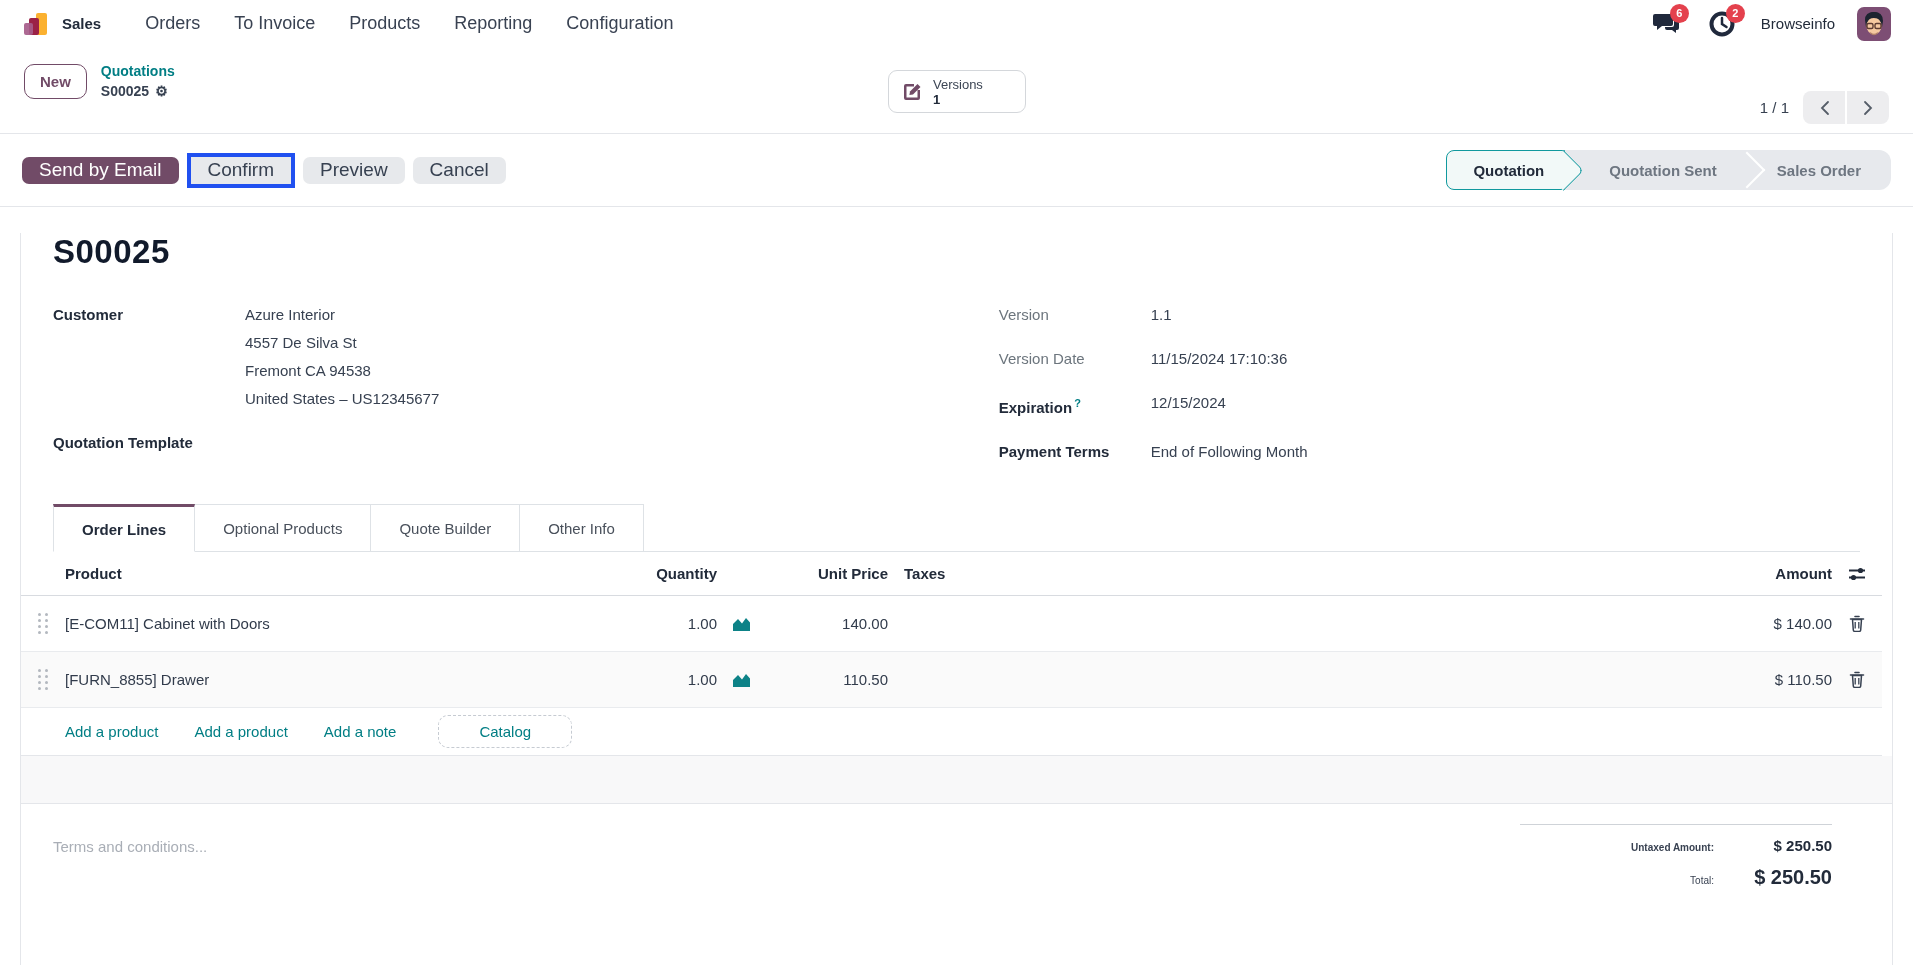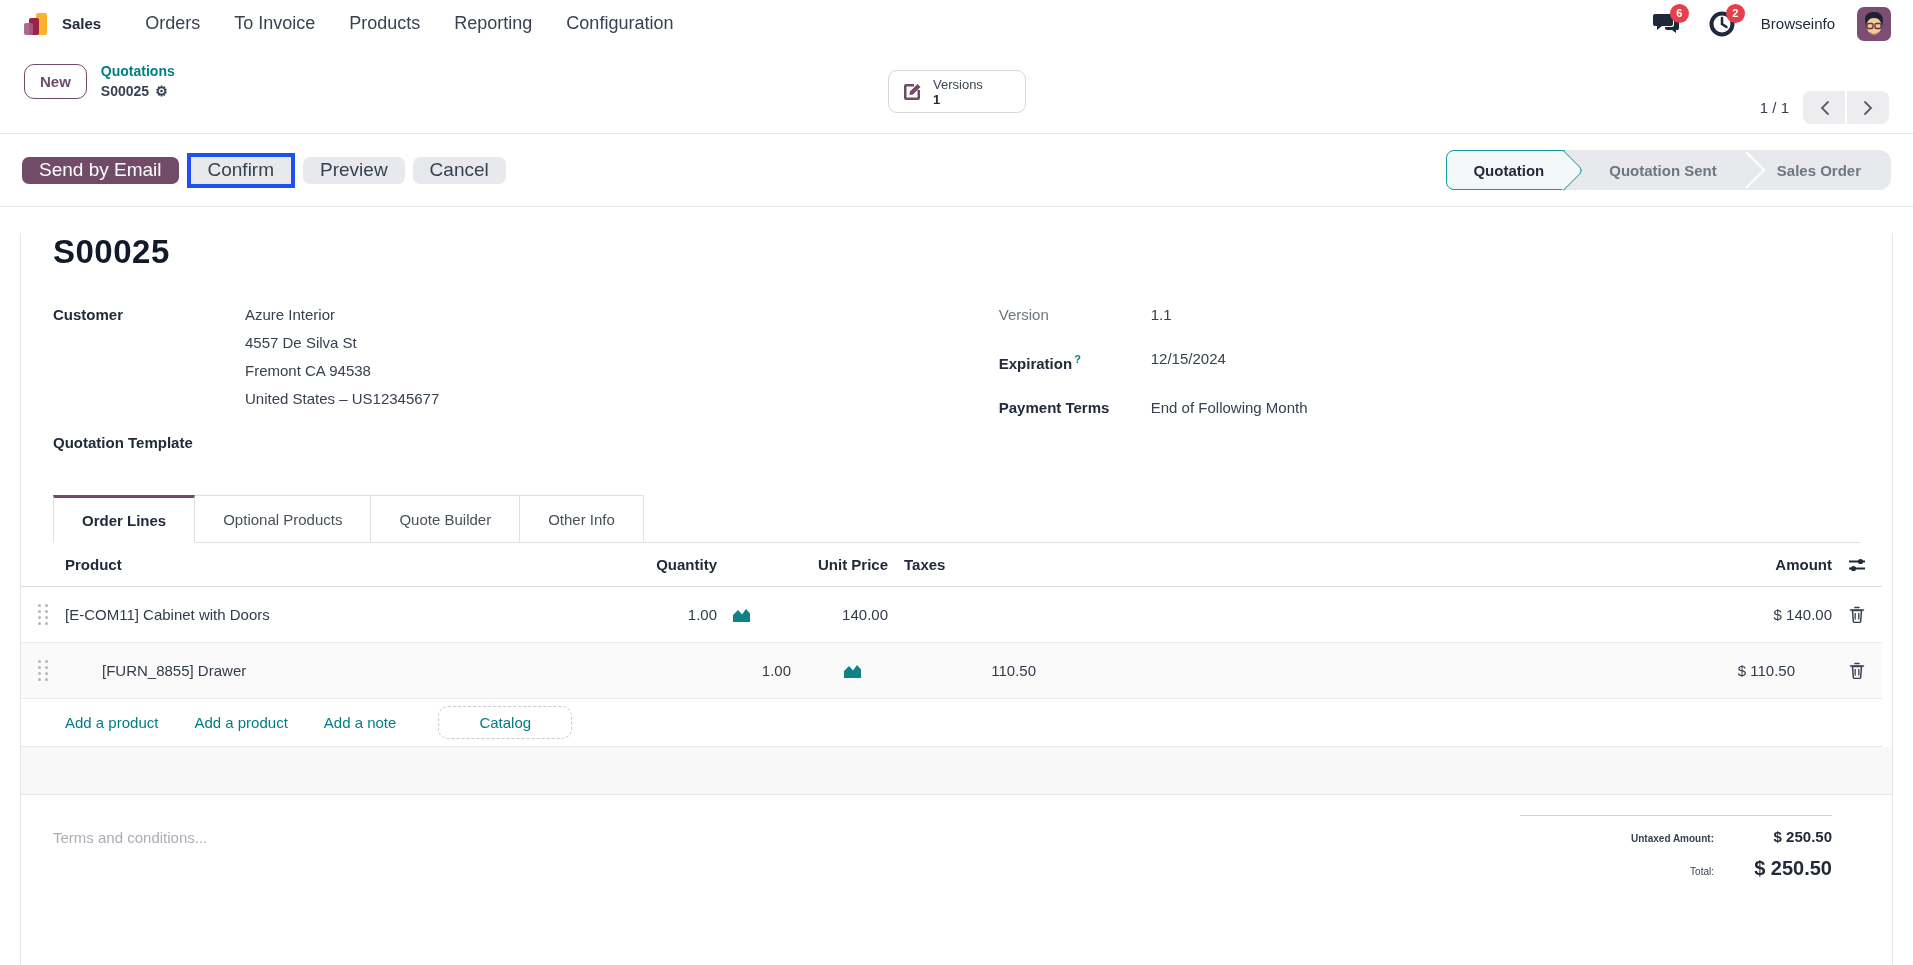--- a/index.html
+++ b/index.html
@@ -84,21 +84,21 @@
     border-top:1px solid #dee2e6; border-right:1px solid #dee2e6; background:#fff; }
   .tab.first { border-left:1px solid #dee2e6; }
   .tab.active { border-top:3px solid #714b67; font-weight:700; color:#222b3a; margin-bottom:-1px; border-bottom:1px solid #fff; }
 
   
   .olist { padding-right:10px; }
   .orow { display:grid; grid-template-columns:44px 520px 132px 46px 132px 130px 1fr 160px 50px; align-items:center; }
   .ohead { height:44px; border-bottom:1px solid #d8dbe0; }
   .ohead .hcell { font-size:15px; font-weight:700; color:#222b3a; }
   .oline { height:56px; border-bottom:1px solid #e9ebee; }
-  .oline.alt { background:#fafafa;gap:37px; }
+  .oline.alt { background:#fafafa; }
   .c-right { text-align:right; }
   .c-price { padding-right:7px; }
   .c-taxes { padding-left:9px; }
   .cell { font-size:15px; color:#313b4b; }
   .drag-handle { display:flex; justify-content:center; cursor:grab; }
   .dots { display:grid; grid-template-columns:repeat(2, 4px); grid-gap:3px; }
   .dots i { width:3px; height:3px; border-radius:50%; background:#b3b8bf; }
   .qty-icon { margin-left:14px; cursor:pointer; display:inline-flex; }
   .del-cell, .opt-cell { display:flex; justify-content:center; cursor:pointer; }
   .oactions { display:flex; align-items:center; height:48px; border-bottom:1px solid #e4e6ea; padding-left:44px; gap:36px; }
@@ -250,20 +250,24 @@
           <span class="flabel">Quotation Template</span>
           <div class="fvalue"></div>
         </div>
       </div>
       <div class="fg-right">
         <div class="frow">
           <span class="flabel muted">Version</span>
           <span class="fvalue">1.1</span>
         </div>
         <div class="frow">
+          <span class="flabel muted">Version Date</span>
+          <span class="fvalue">11/15/2024 17:10:36</span>
+        </div>
+        <div class="frow">
           <span class="flabel"><span>Expiration</span><span class="help-sup">?</span></span>
           <span class="fvalue">12/15/2024</span>
         </div>
         <div class="frow">
           <span class="flabel">Payment Terms</span>
           <span class="fvalue">End of Following Month</span>
         </div>
       </div>
     </div>
 

